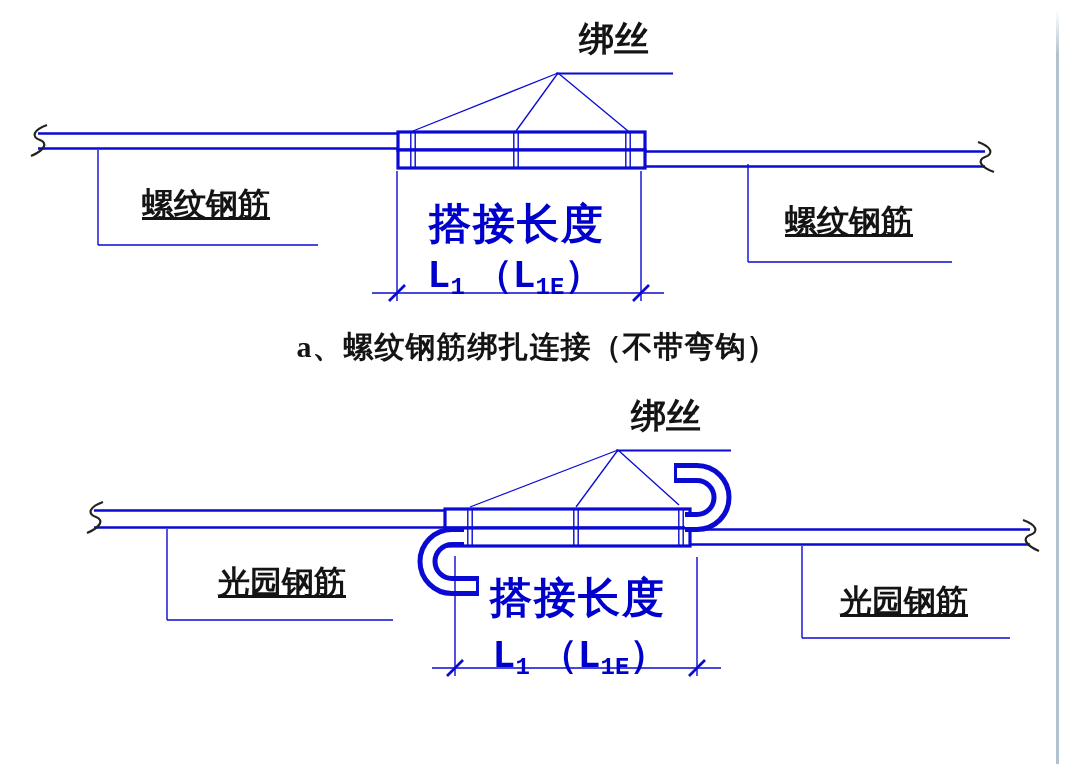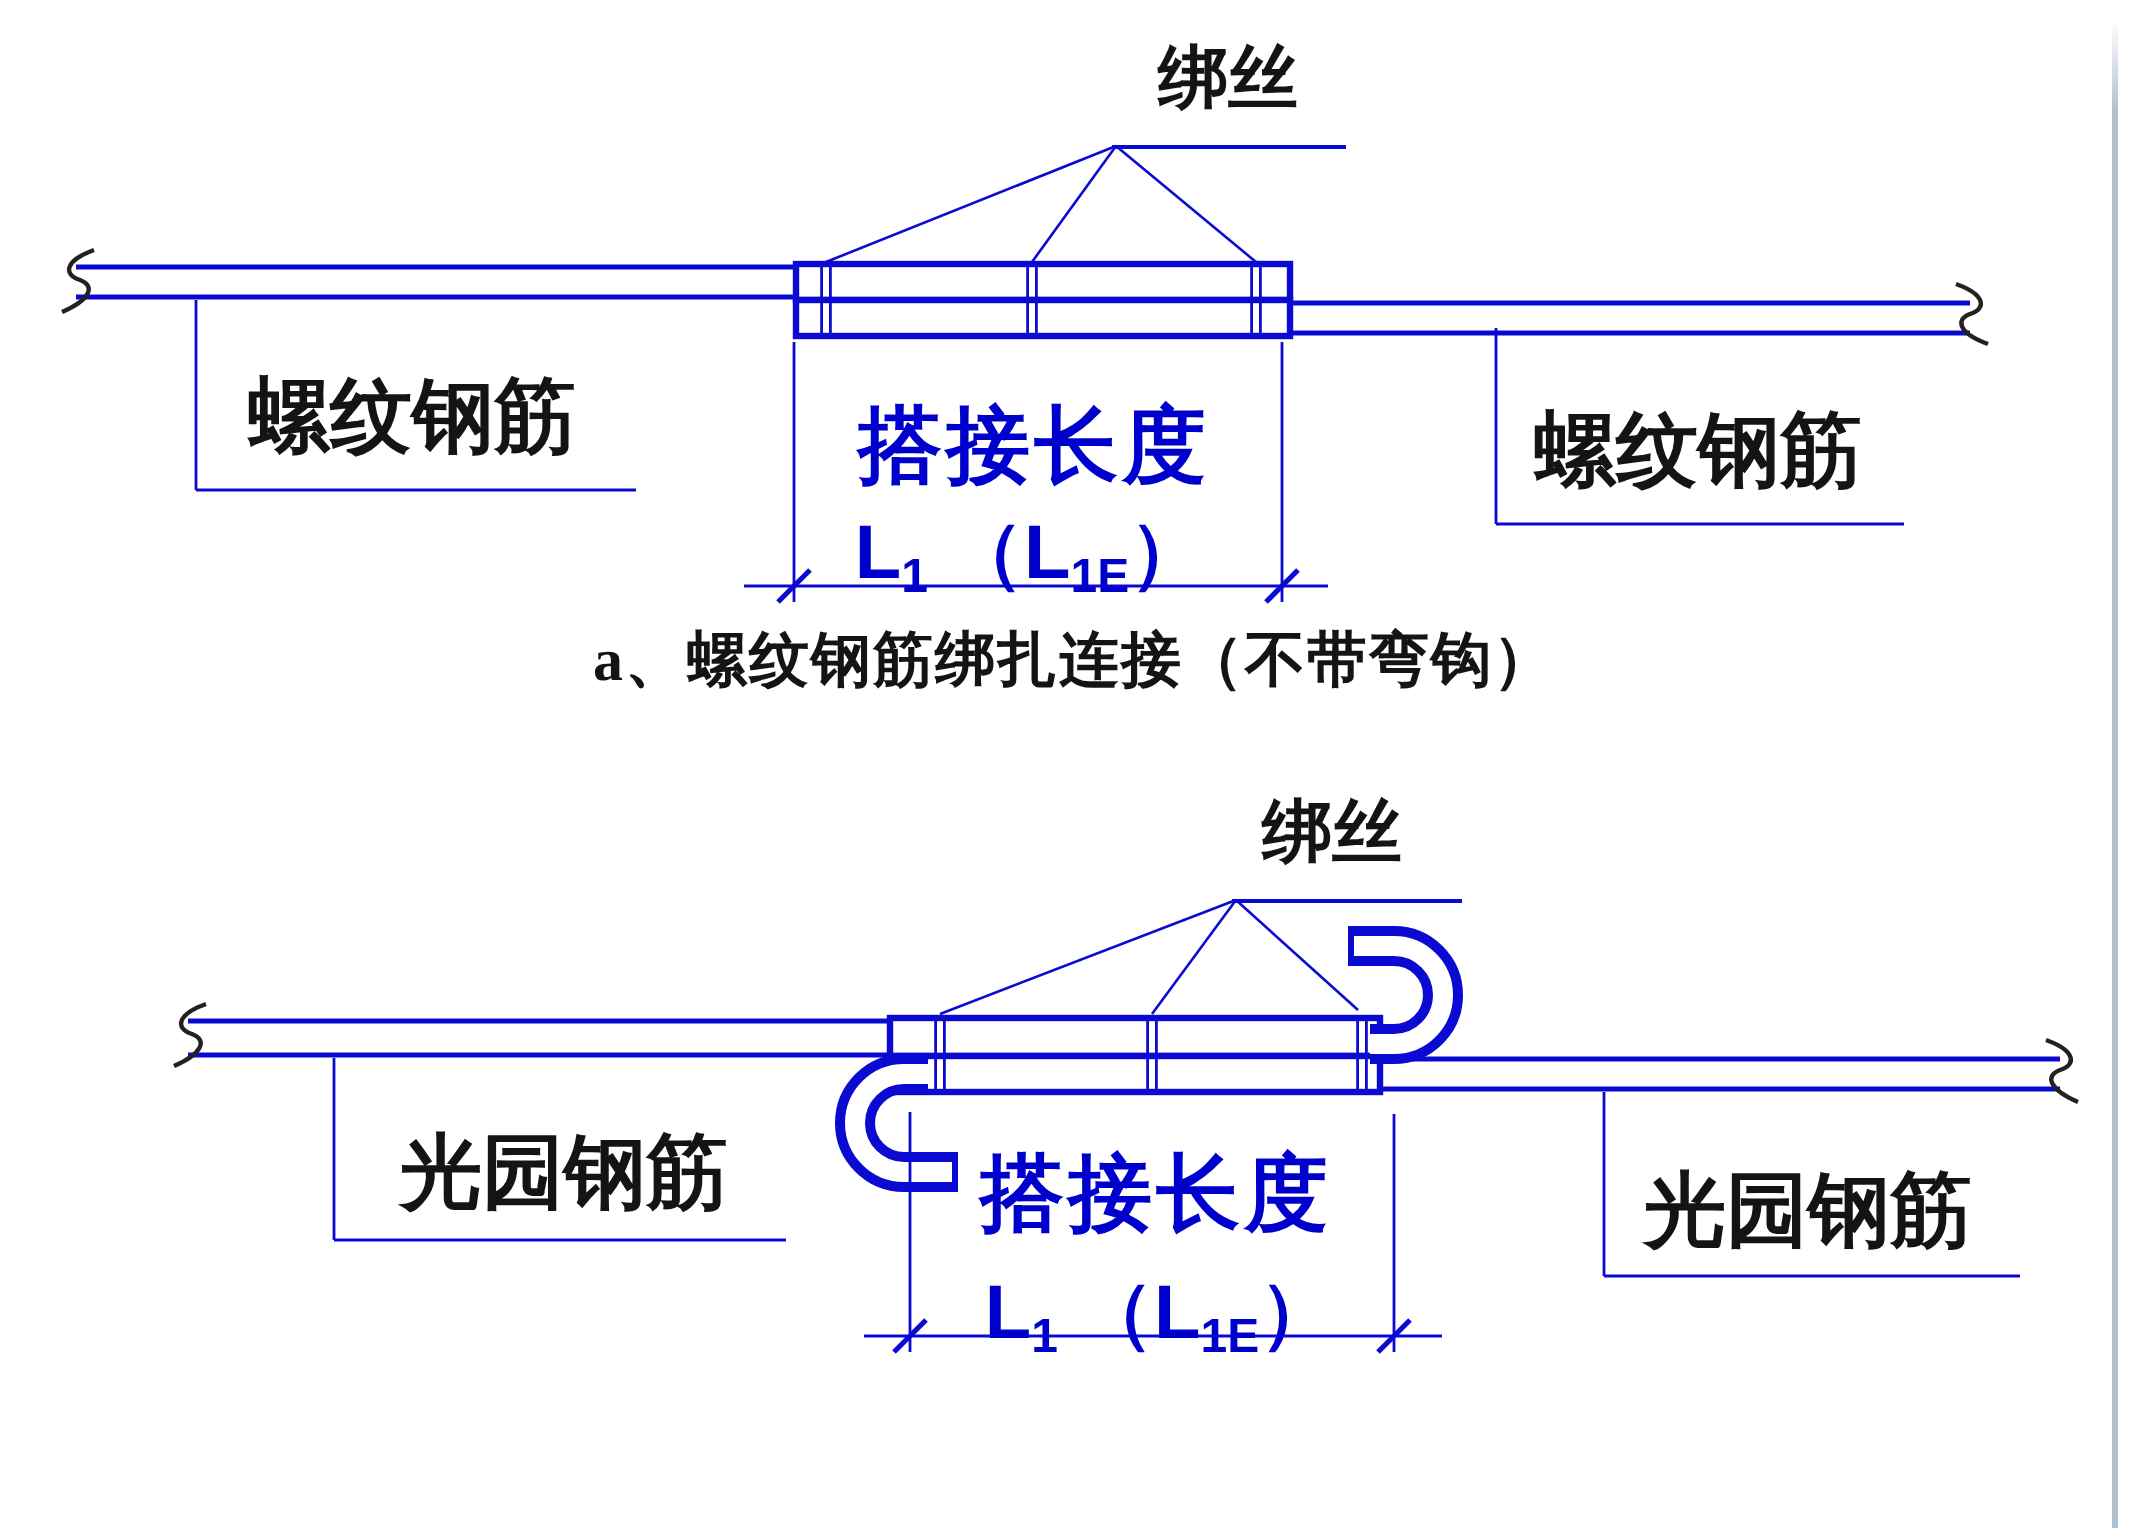--- a/index.html
+++ b/index.html
@@ -4,25 +4,25 @@
 <style>
   html,body{margin:0;padding:0;background:#fff;}
   #stage{
     position:relative;width:1069px;height:764px;background:#ffffff;
     font-family:"Liberation Serif","DejaVu Serif",serif;overflow:hidden;
   }
   #stage svg{position:absolute;left:0;top:0;}
   .lbl{position:absolute;white-space:nowrap;transform:translateX(-50%);
        color:#141414;font-weight:bold;line-height:1;}
   .lbl.blue{color:#0000cc;margin-top:28px;}
-  .cn40{font-size:41px;}
+  .cn40{font-size:32px;text-decoration:underline;}
   .cn35{font-size:35px;}
   .cn30{font-size:30px;letter-spacing:1px;}
   .cn42{font-size:42px;letter-spacing:2px;}
-  .sym{font-size:38px;font-family:Liberation Sans, sans-serif;}
+  .sym{font-size:38px;font-family:Liberation Mono, monospace;}
   .sym .sb{font-size:24px;vertical-align:-7px;}
   .sym .op{margin-left:10px;}
   .borderline{position:absolute;top:10px;right:10px;width:3px;height:754px;
     background:linear-gradient(to bottom, rgba(178,193,206,0) 0%, #b2c1ce 6%, #b2c1ce 100%);}
 </style>
 </head>
 <body>
 
 <div id="stage">
 
@@ -130,21 +130,21 @@
       <path d="M 103 502 C 89 507 87 514 96 517 C 104 520 101 527 87 533" stroke="#222" stroke-width="2.2"></path>
       <path d="M 1023 520 C 1037 525 1039 532 1030 535 C 1022 538 1025 545 1039 551" stroke="#222" stroke-width="2.2"></path>
     </g>
   </svg>
 
   <div class="lbl cn35" style="left:614px;top:22px;">绑丝</div>
   <div class="lbl cn40" style="left:206px;top:188px;">螺纹钢筋</div>
   <div class="lbl cn40" style="left:849px;top:205px;">螺纹钢筋</div>
   <div class="lbl blue cn42" style="left:517px;top:175px;">搭接长度</div>
   <div class="lbl blue sym" style="left:515px;top:230px;"><span>L</span><span class="sb">1</span><span class="op">（</span><span>L</span><span class="sb">1E</span><span>）</span></div>
-  <div class="lbl cn30" style="left:537px;top:316px;text-align:center;">a、螺纹钢筋绑扎连接（不带弯钩）</div>
+  <div class="lbl cn30" style="left:537px;top:332px;text-align:center;">a、螺纹钢筋绑扎连接（不带弯钩）</div>
 
   <div class="lbl cn35" style="left:666px;top:399px;">绑丝</div>
   <div class="lbl cn40" style="left:282px;top:566px;">光园钢筋</div>
   <div class="lbl cn40" style="left:904px;top:585px;">光园钢筋</div>
   <div class="lbl blue cn42" style="left:578px;top:549px;">搭接长度</div>
   <div class="lbl blue sym" style="left:580px;top:610px;"><span>L</span><span class="sb">1</span><span class="op">（</span><span>L</span><span class="sb">1E</span><span>）</span></div>
 
   <div class="borderline"></div>
 </div>
 

